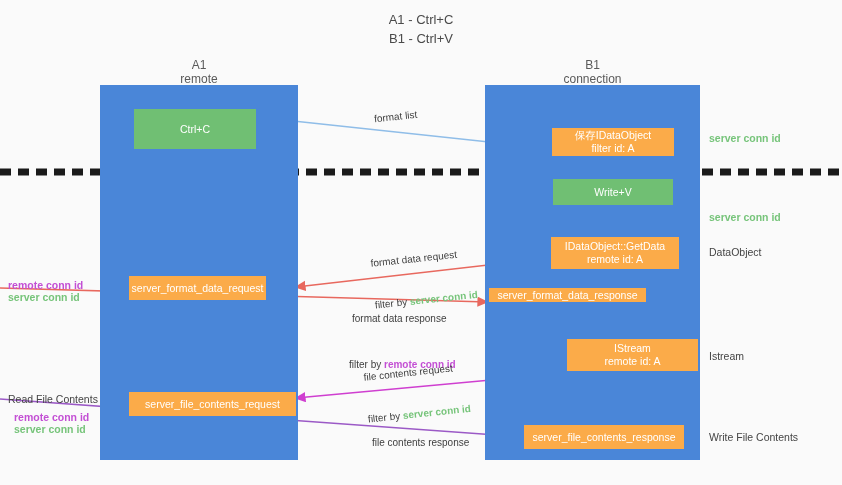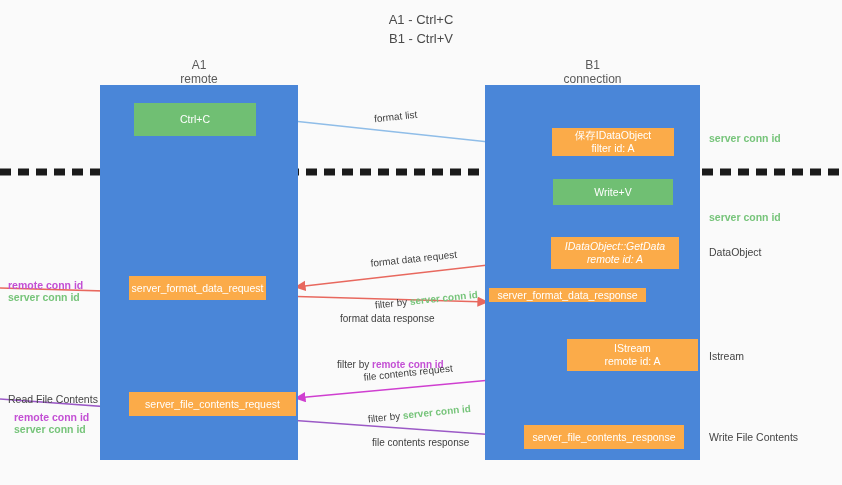--- a/index.html
+++ b/index.html
@@ -132,32 +132,32 @@
 B1 - Ctrl+V</div>
 
 <div class="abs lane" id="lane-a1"></div>
 <div class="abs lane" id="lane-b1"></div>
 
 <div class="abs lane-header" id="lane-head-a1">A1
 remote</div>
 <div class="abs lane-header" id="lane-head-b1">B1
 connection</div>
 
-<div class="abs node green" style="left:134px; top:103px; width:122px; height:33px;">Ctrl+C</div>
+<div class="abs node green" style="left:134px; top:109px; width:122px; height:40px;">Ctrl+C</div>
 
 <div class="abs node orange" style="left:129px; top:276px; width:137px; height:24px;">server_format_data_request</div>
 
 <div class="abs node orange" style="left:129px; top:392px; width:167px; height:24px;">server_file_contents_request</div>
 
 <div class="abs node orange" style="left:552px; top:128px; width:122px; height:28px;">保存IDataObject
 filter id: A</div>
 
 <div class="abs node green" style="left:553px; top:179px; width:120px; height:26px;">Write+V</div>
 
-<div class="abs node orange" style="left:551px; top:237px; width:128px; height:32px;font-style:italic;">IDataObject::GetData
+<div class="abs node orange" style="left:551px; top:237px; width:128px; height:32px;">IDataObject::GetData
 remote id: A</div>
 
 <div class="abs node orange" style="left:567px; top:339px; width:131px; height:32px;">IStream
 remote id: A</div>
 
 <div class="abs node orange" style="left:489px; top:288px; width:157px; height:14px;">server_format_data_response</div>
 
 <div class="abs node orange" style="left:524px; top:425px; width:160px; height:24px;">server_file_contents_response</div>
 
 <div class="abs side-label green-txt" style="left:709px; top:132px;">server conn id</div>
@@ -177,21 +177,21 @@
 <div class="abs side-label purple-txt" style="left:14px; top:411px;">remote conn id</div>
 <div class="abs side-label green-txt" style="left:14px; top:423px;">server conn id</div>
 
 <div class="abs edge-label" style="left:374px; top:110px; transform:rotate(-6deg);">format list</div>
 
 <div class="abs edge-label" style="left:367px; top:229px; transform:rotate(-6deg); transform-origin:left top;">
   <div>format data request</div>
   <div><span>filter by </span><span class="em-green">server conn id</span></div>
 </div>
 
-<div class="abs edge-label" style="left:340px; top:284px;">
+<div class="abs edge-label" style="left:352px; top:284px;">
   <div>format data response</div>
   <div style="margin-top:4px; margin-left:-3px;"><span>filter by </span><span class="em-purple">remote conn id</span></div>
 </div>
 
 <div class="abs edge-label" style="left:360px; top:343px; transform:rotate(-6deg); transform-origin:left top;">
   <div>file contents request</div>
   <div><span>filter by </span><span class="em-green">server conn id</span></div>
 </div>
 
 <div class="abs edge-label" style="left:348px; top:408px;">

